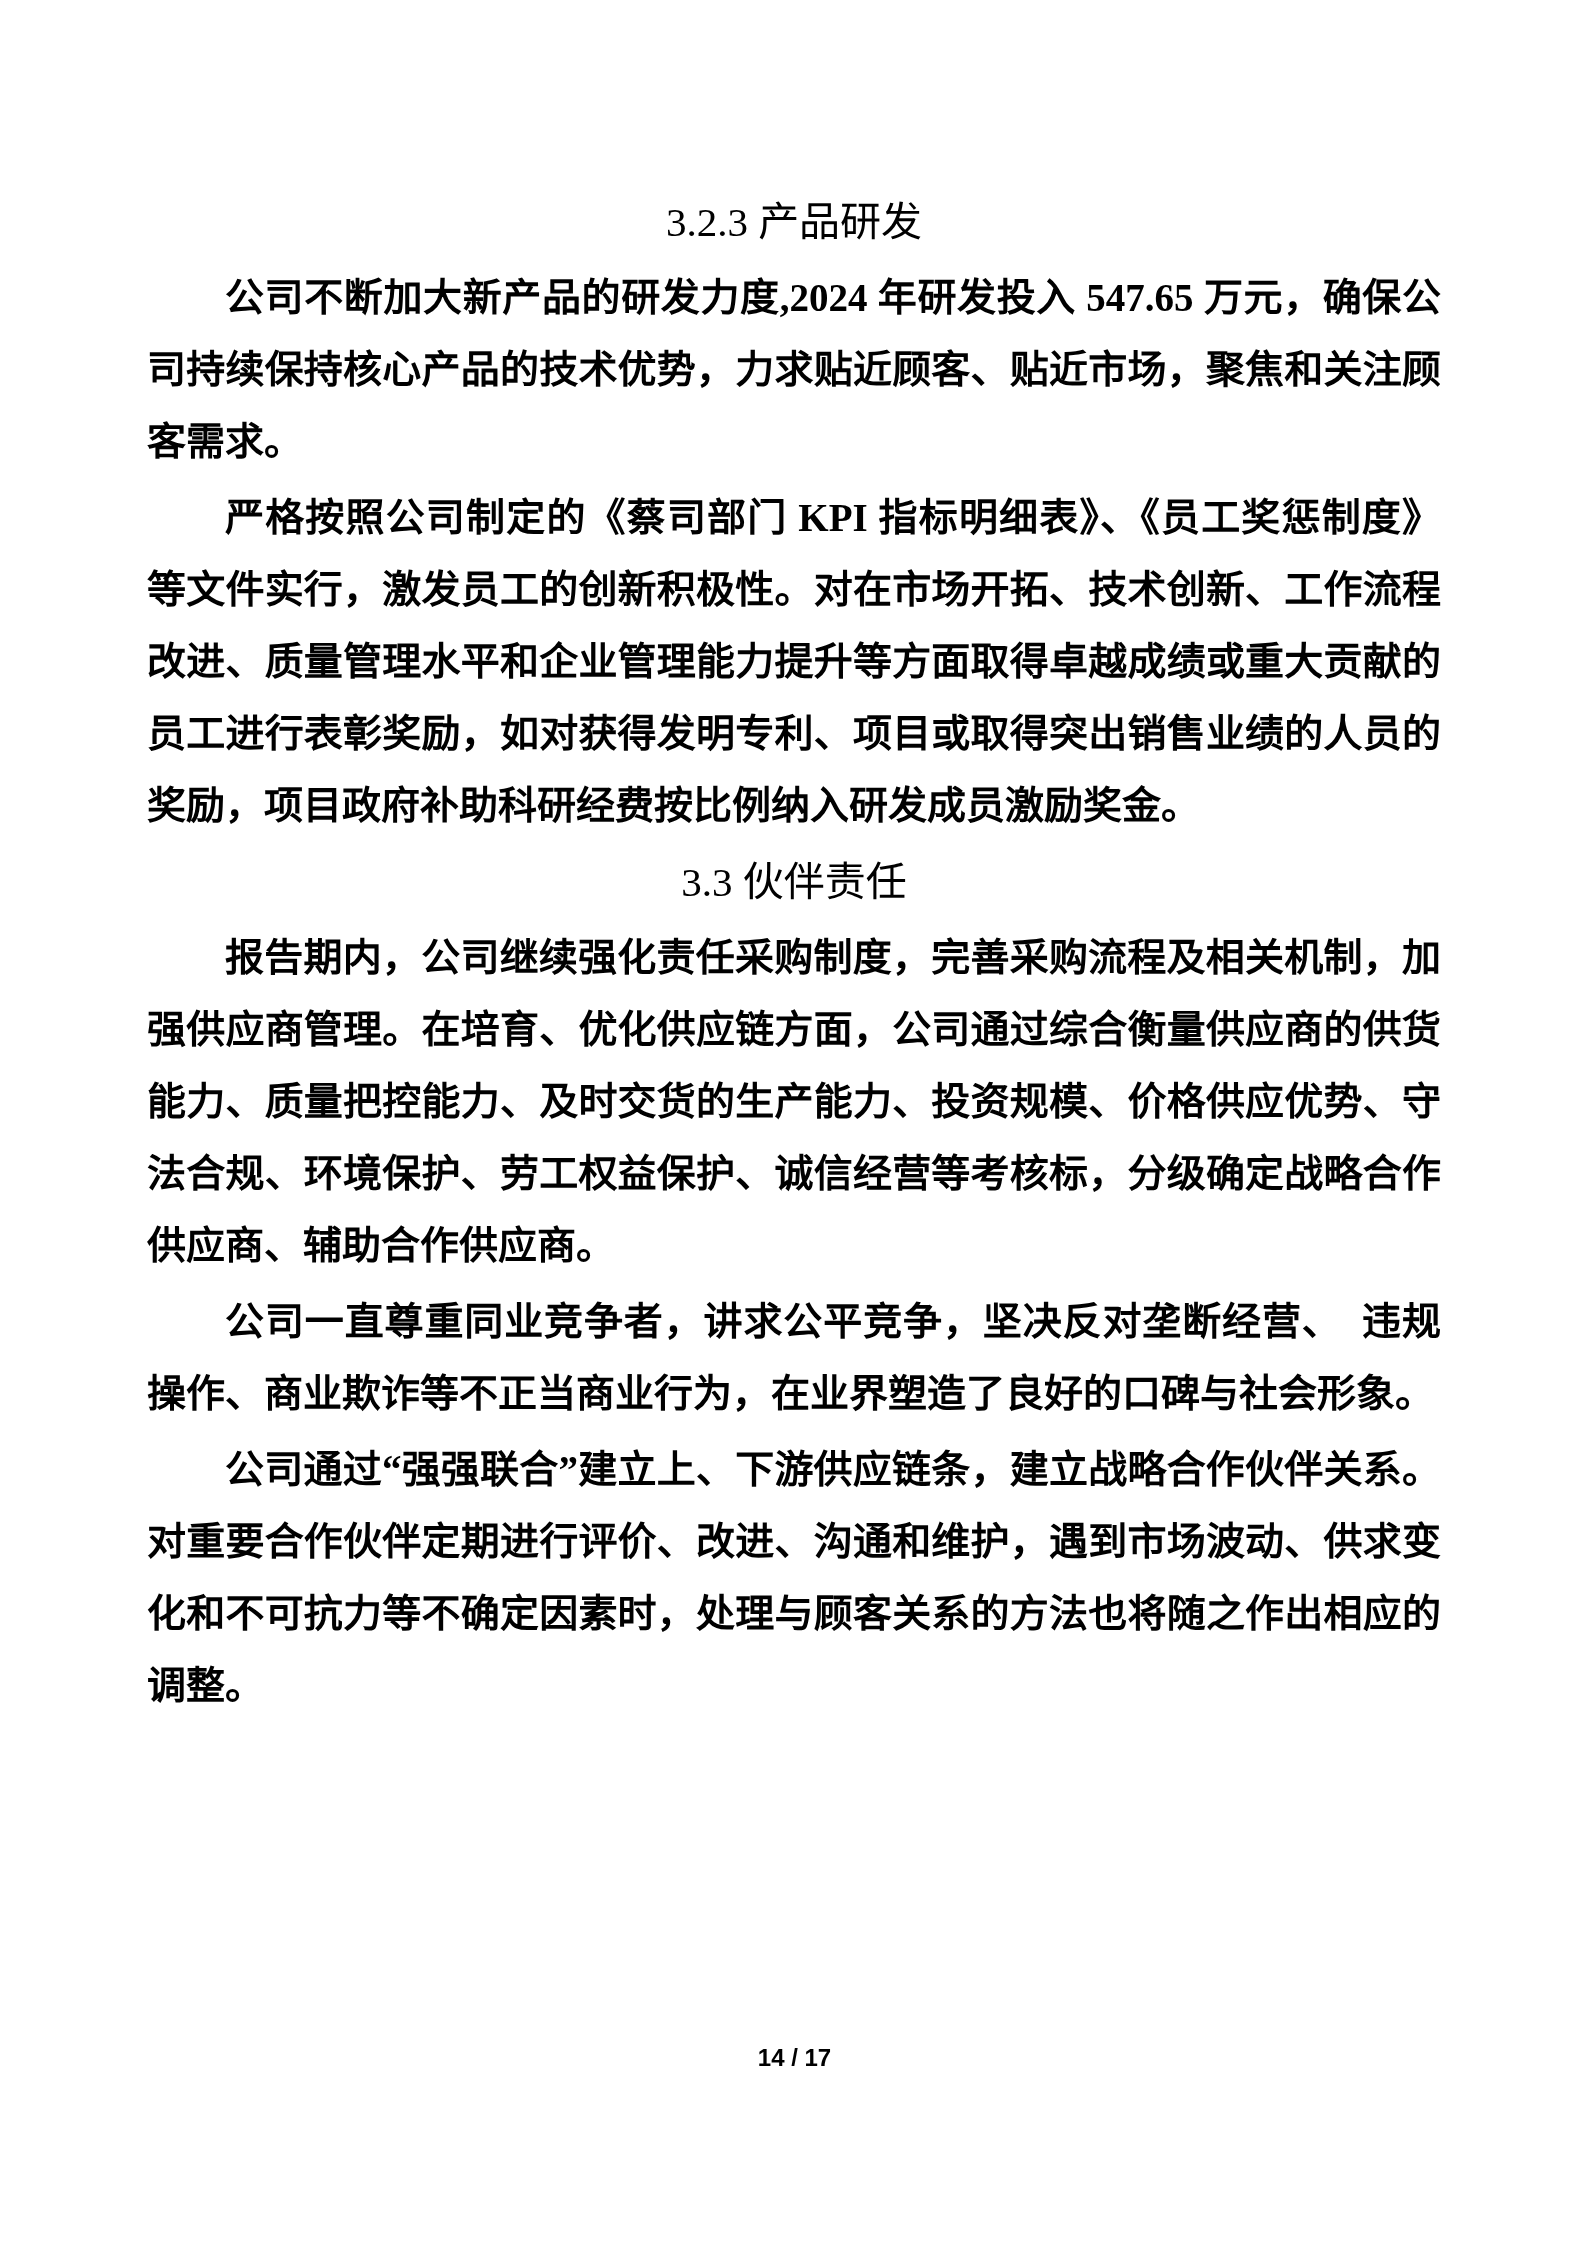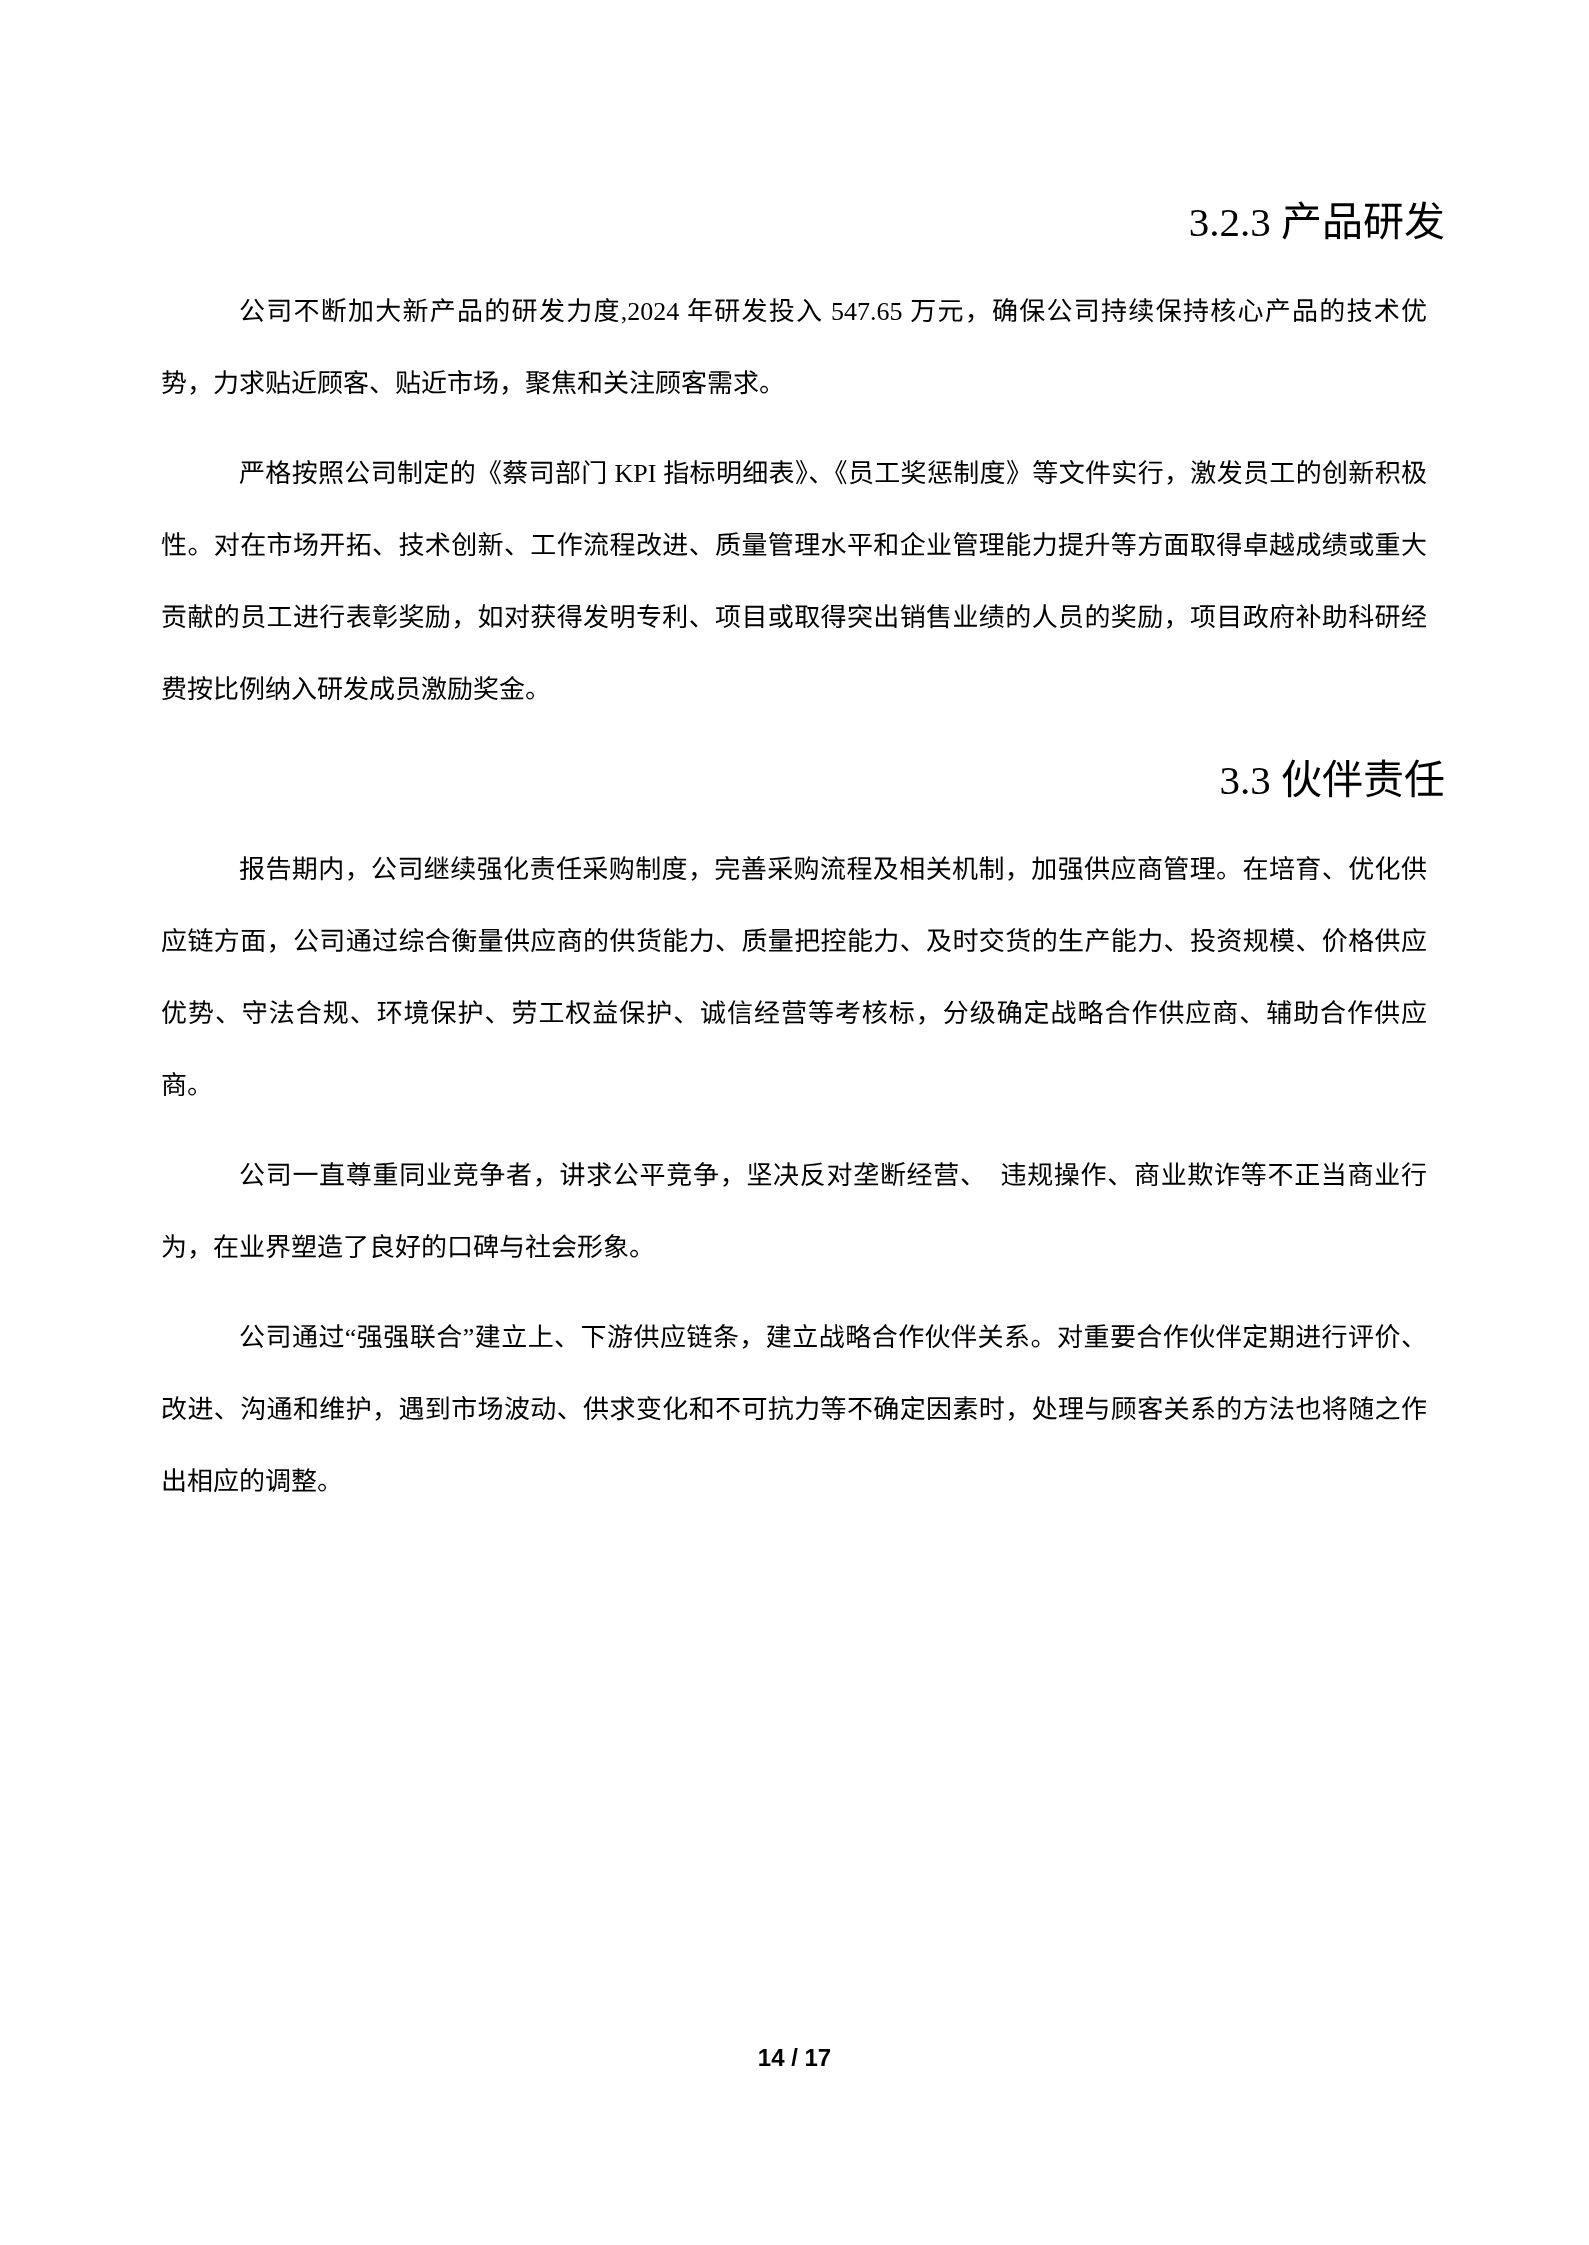--- a/index.html
+++ b/index.html
@@ -22,26 +22,26 @@
     left: 143px;
     top: 186px;
     width: 1302px;
   }
   .heading {
     margin: 0;
     font-size: 41px;
     font-weight: 400;
     line-height: 72px;
     white-space: pre-wrap;
-    text-align: right;
+    text-align: center;
   }
   .para {
-    margin: 18px;
-    font-size: 26px;
-    font-weight: 400;
+    margin: 4px;
+    font-size: 39px;
+    font-weight: 700;
     line-height: 72px;
     text-align: justify;
     text-indent: 78px;
   }
   .footer {
     position: absolute;
     left: 0;
     right: 0;
     top: 2044px;
     text-align: center;

